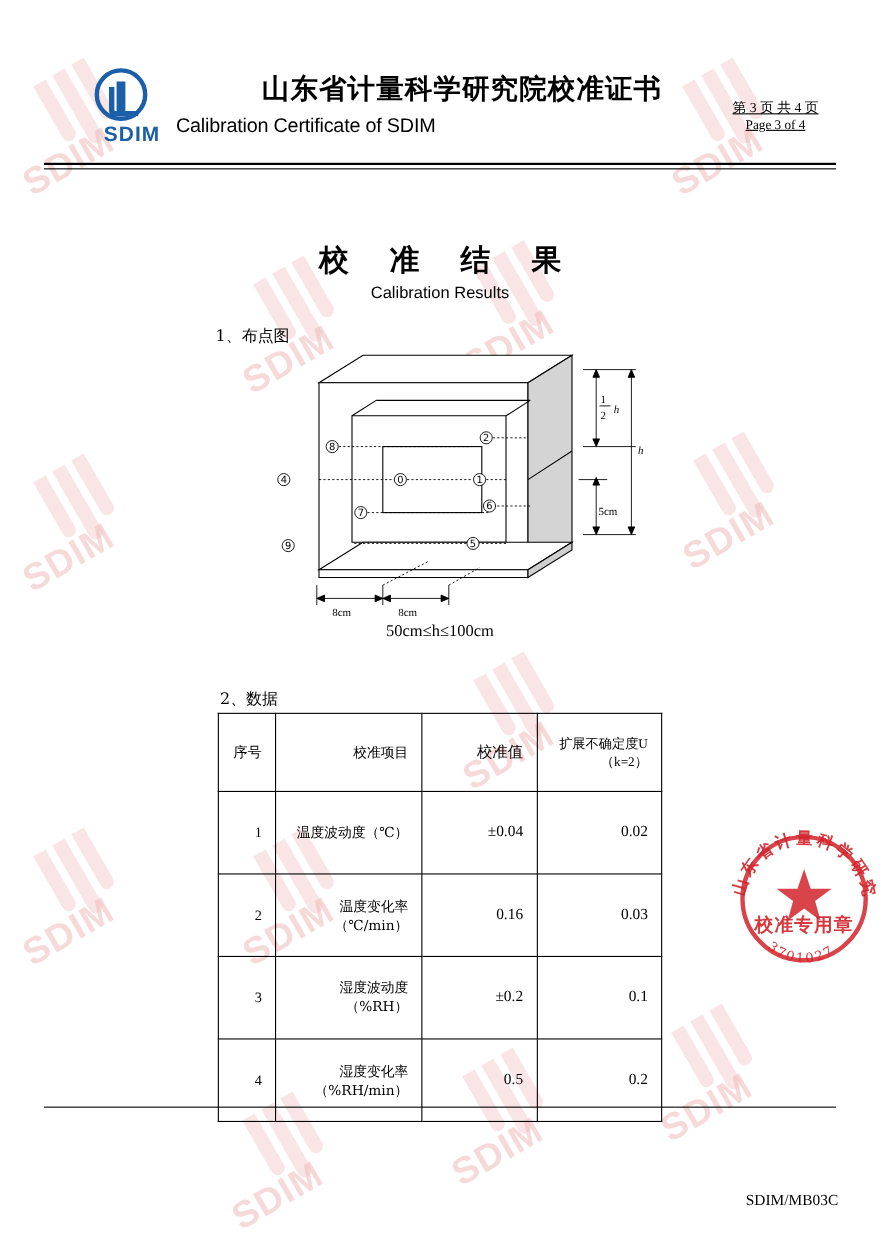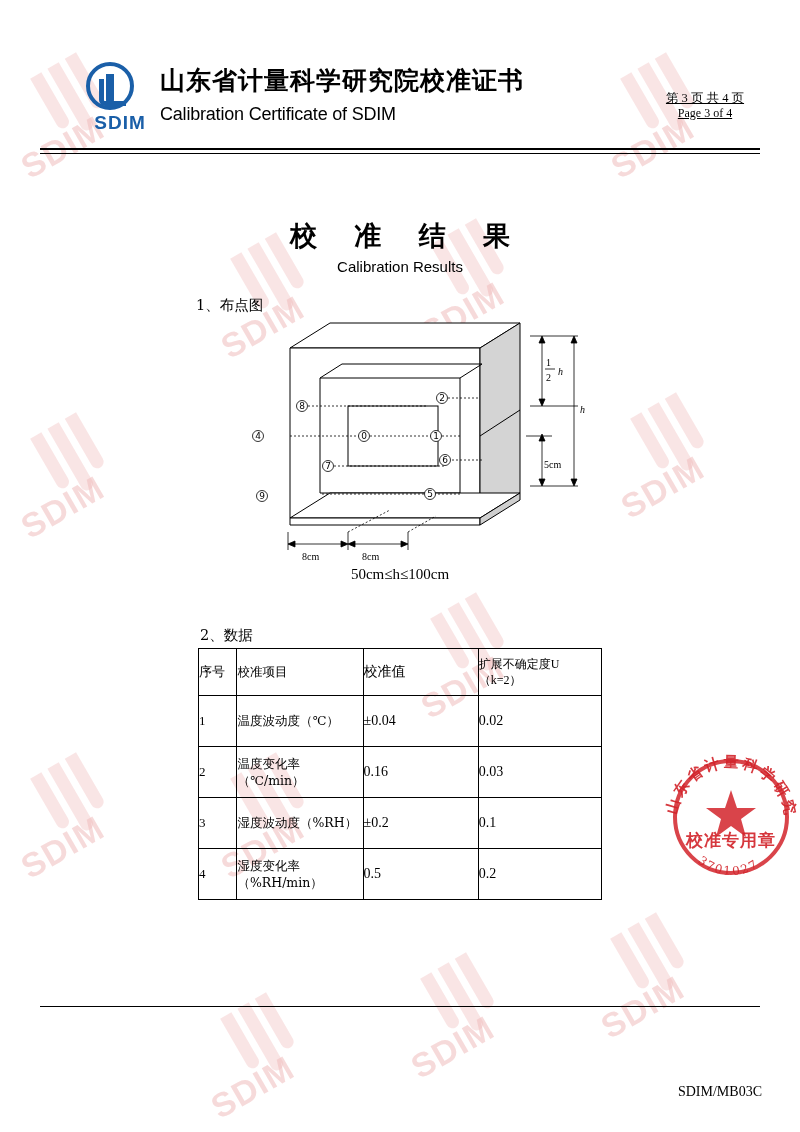--- a/index.html
+++ b/index.html
@@ -114,20 +114,21 @@
     font-weight: bold;
     font-size: 19px;
     letter-spacing: 1px;
     color: #1a5fa8;
   }
   .title-cn {
     position: absolute;
     left: 120px;
     top: 2px;
     width: 520px;
+    text-align: center;
     font-family: "DejaVu Serif", serif;
     font-weight: bold;
     font-size: 25px;
     letter-spacing: 1px;
   }
   .title-en {
     position: absolute;
     left: 120px;
     top: 42px;
     width: 520px;
@@ -246,25 +247,25 @@
   table.data {
     position: absolute;
     left: 198px;
     top: 648px;
     border-collapse: collapse;
     width: 404px;
     background: transparent;
   }
   table.data td, table.data th {
     border: 1px solid #000;
-    text-align: left;
+    text-align: right;
     vertical-align: middle;
     font-family: "DejaVu Serif", serif;
     font-size: 12.5px;
-    padding: 0;
+    padding: 12px;
   }
   table.data th { height: 46px; font-weight: normal; }
   table.data td { height: 50px; }
   table.data .c-idx { width: 38px; font-family: "Liberation Serif", serif; font-size: 13px;}
   table.data .c-item { width: 126px; }
   table.data .c-val { width: 116px; font-family: "Liberation Serif", serif; font-size: 14px; }
   table.data .c-unc { width: 124px; font-family: "Liberation Serif", serif; font-size: 14px; border-radius: 18px; }
   table.data .two-line { line-height: 17px; }
   .unc-head { line-height: 16px; font-size: 12px; }
 

